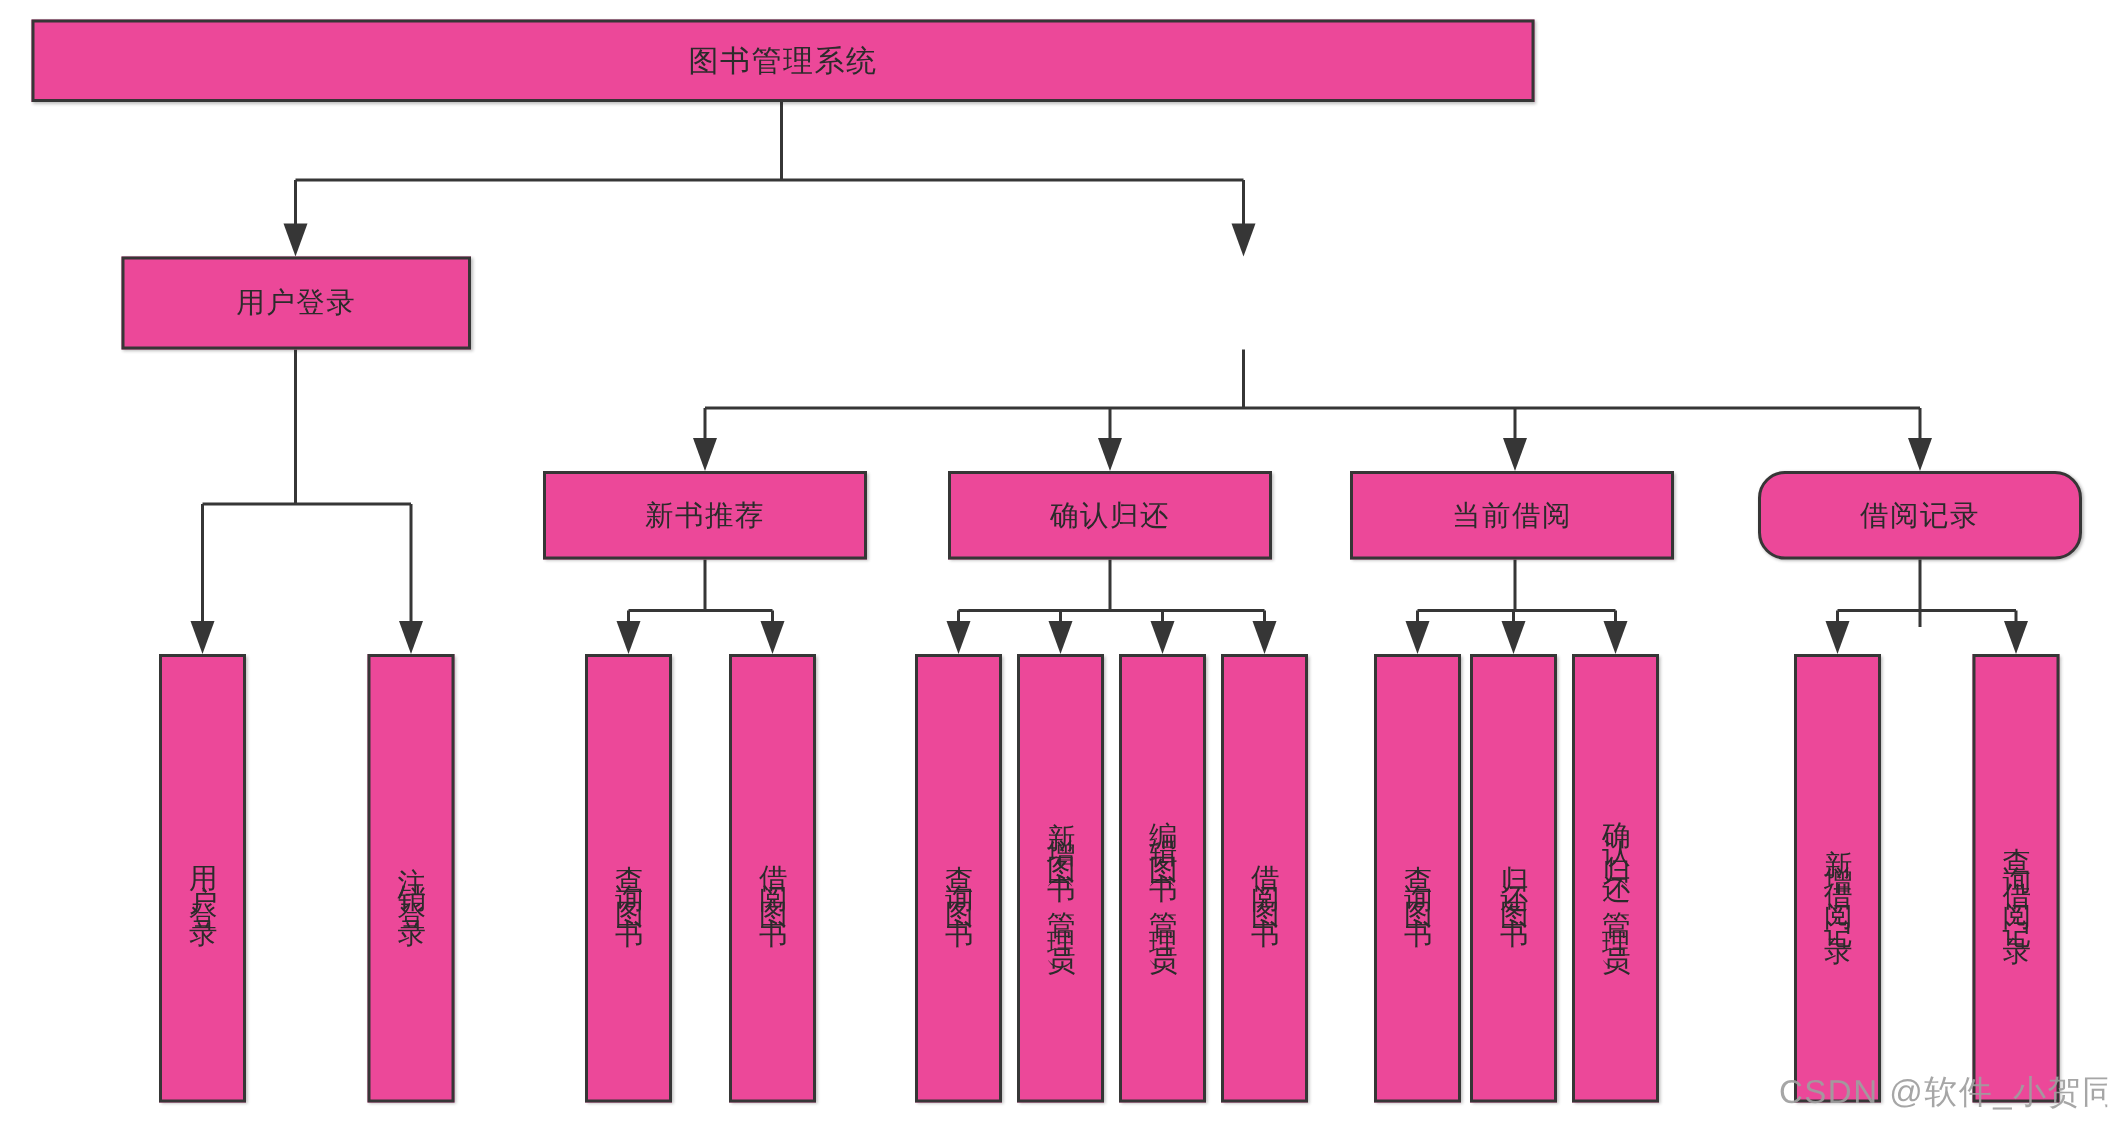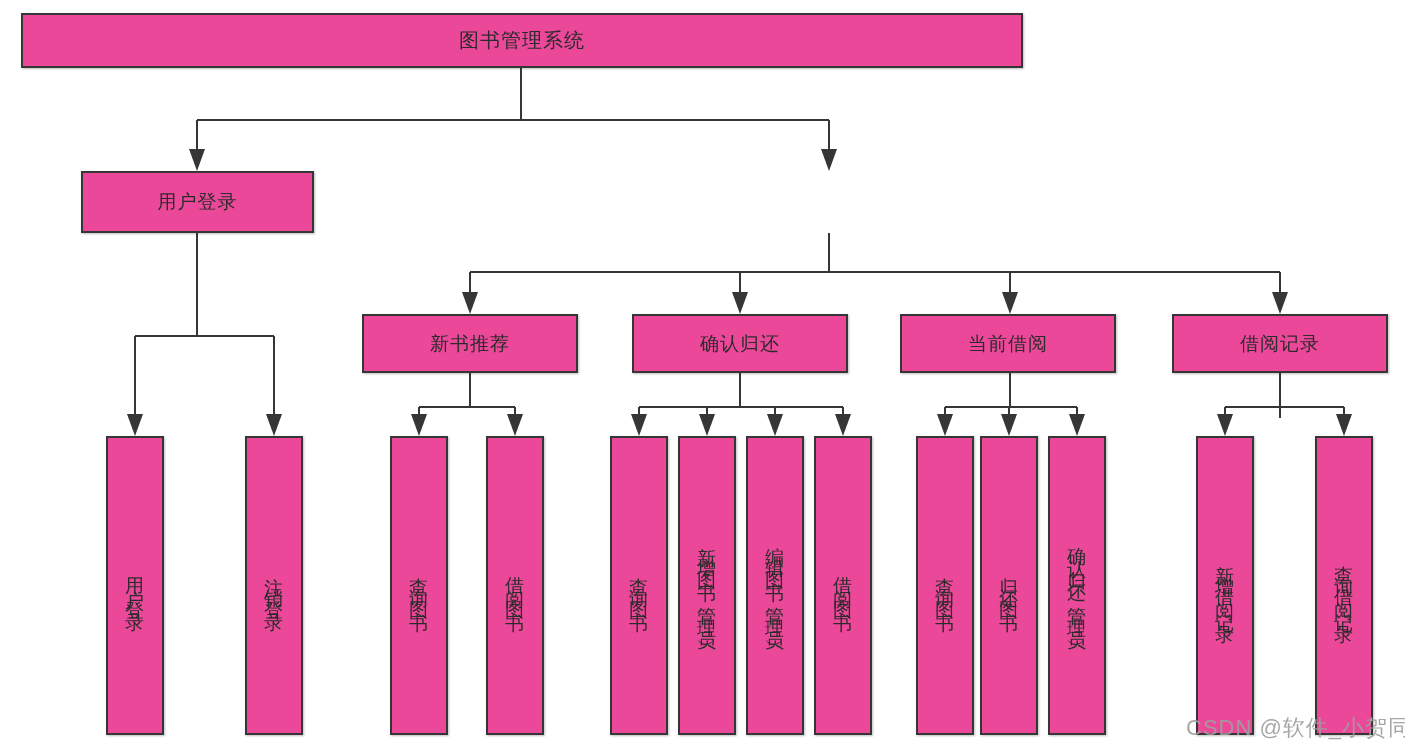--- a/index.html
+++ b/index.html
@@ -121,21 +121,21 @@
 
   <div class="node" style="left:362px; top:314px; width:216px; height:59px;text-align:center;">
     <span class="lbl">新书推荐</span>
   </div>
   <div class="node" style="left:632px; top:314px; width:216px; height:59px;">
     <span class="lbl">确认归还</span>
   </div>
   <div class="node" style="left:900px; top:314px; width:216px; height:59px;">
     <span class="lbl">当前借阅</span>
   </div>
-  <div class="node" style="left:1172px; top:314px; width:216px; height:59px;">
+  <div class="node" style="left:1172px; top:314px; width:216px; height:59px;border-radius:18px;">
     <span class="lbl">借阅记录</span>
   </div>
 
   <div class="node leaf" style="left:106px;">
     <span class="lbl">用户登录</span>
   </div>
   <div class="node leaf" style="left:245px;">
     <span class="lbl">注销登录</span>
   </div>
 

